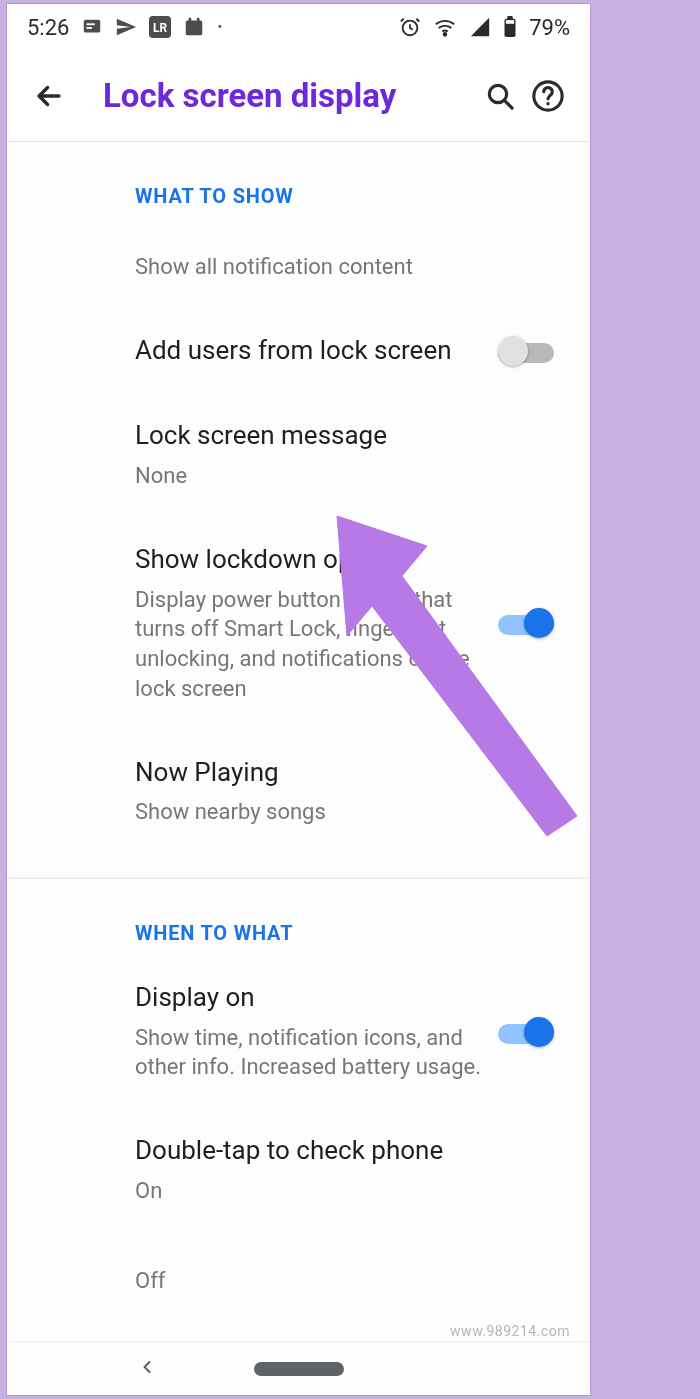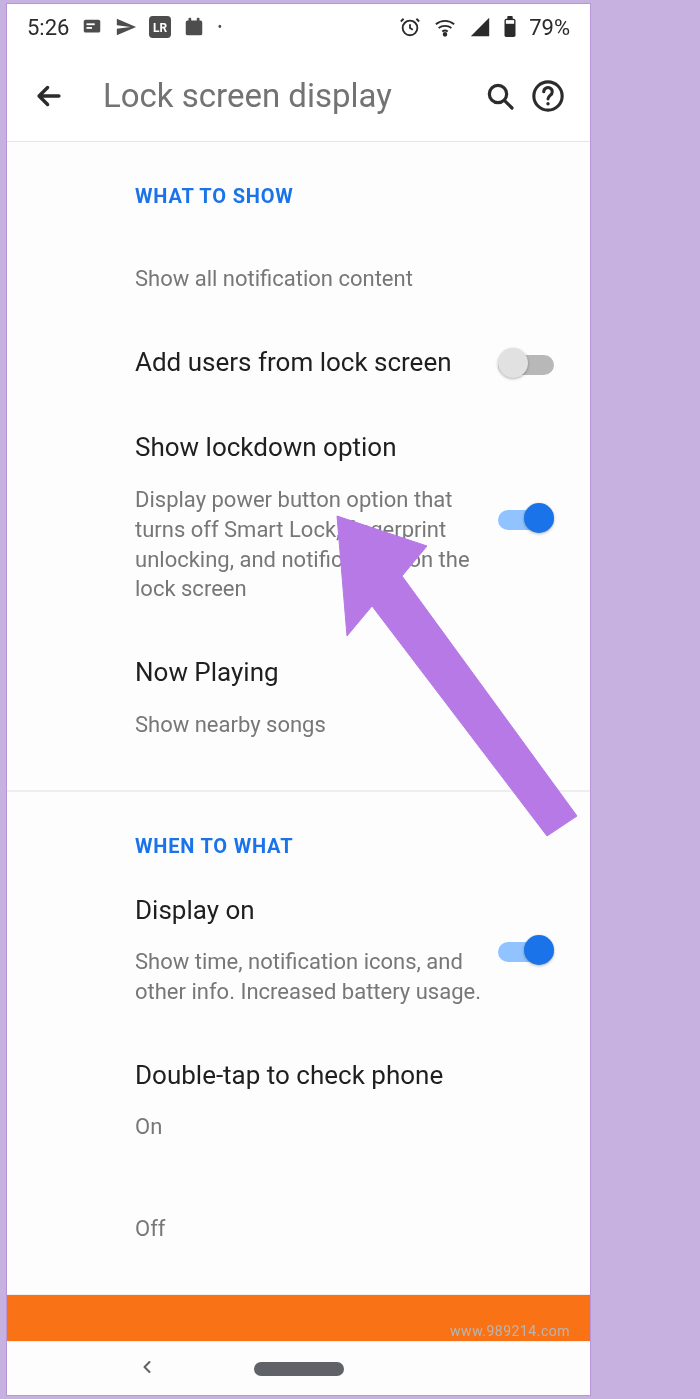--- a/index.html
+++ b/index.html
@@ -35,22 +35,22 @@
     .app-bar {
       height: 92px;
       display: flex;
       align-items: center;
       padding: 0 18px;
       background: #ffffff;
       border-bottom: 1px solid #e5e5e5;
     }
     .app-bar .title {
       font-size: 33px;
-      font-weight: 400;
-      color: #737373;
+      font-weight: 700;
+      color: #6d28d9;
       margin-left: 30px;
       flex: 1;
     }
     .icon-btn {
       width: 48px; height: 48px;
       display: inline-flex; align-items: center; justify-content: center;
       border-radius: 24px;
       cursor: pointer;
     }
     .content { flex: 1; overflow: hidden; background: #f97316; }
@@ -77,21 +77,21 @@
     .setting-text { flex: 1; padding-right: 16px; }
     .setting-title {
       font-size: 26px;
       color: #1f1f1f;
       line-height: 1.3;
     }
     .setting-sub {
       font-size: 22px;
       color: #777;
       line-height: 1.35;
-      margin-top: 20px;
+      margin-top: 8px;
     }
     .switch {
       width: 56px; height: 30px; position: relative; flex-shrink: 0;
     }
     .switch-track {
       position: absolute; inset: 0; top: 7px; height: 20px;
       border-radius: 10px; background: #b8b8b8;
     }
     .switch-thumb {
       position: absolute; width: 30px; height: 30px; border-radius: 15px;
@@ -230,20 +230,26 @@
       <div class="setting-row">
         <div class="setting-text">
           <div class="setting-title">Add users from lock screen</div>
         </div>
         <div class="switch">
           <div class="switch-track"></div>
             <div class="switch-thumb"></div>
         </div>
       </div>
 
+      <div class="setting-row">
+        <div class="setting-text">
+          <div class="setting-title">Lock screen message</div>
+          <div class="setting-sub">None</div>
+        </div>
+      </div>
 
       <div class="setting-row">
         <div class="setting-text">
           <div class="setting-title">Show lockdown option</div>
           <div class="setting-sub">Display power button option that turns off Smart Lock, fingerprint unlocking, and notifications on the lock screen</div>
         </div>
         <div class="switch on">
           <div class="switch-track"></div>
             <div class="switch-thumb"></div>
         </div>

